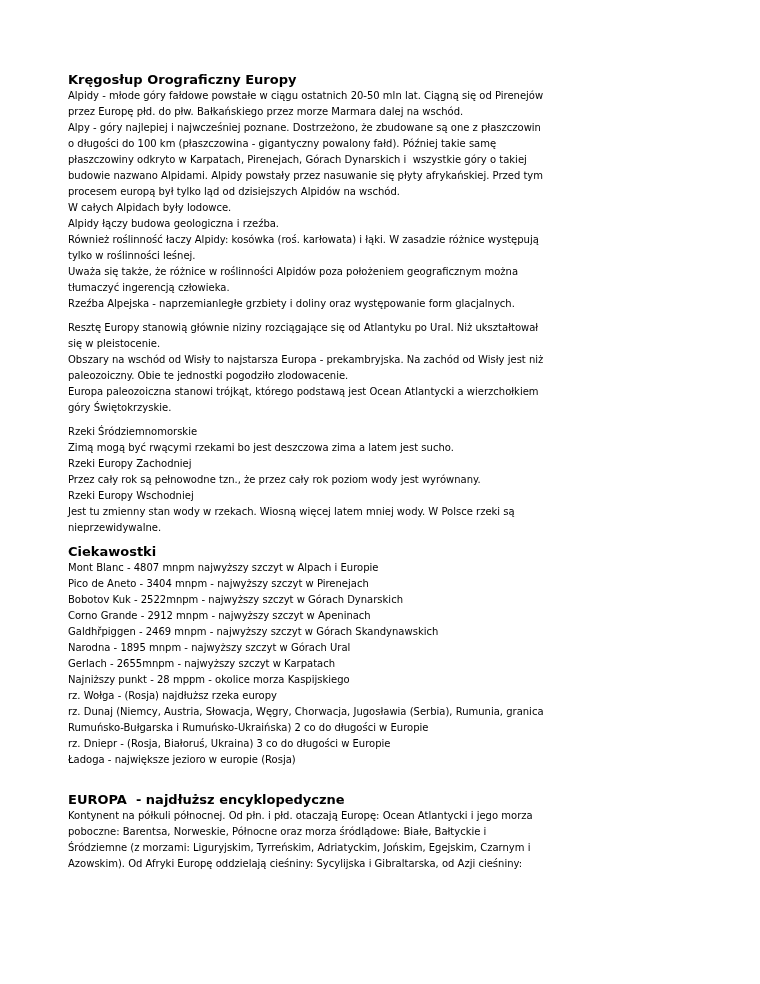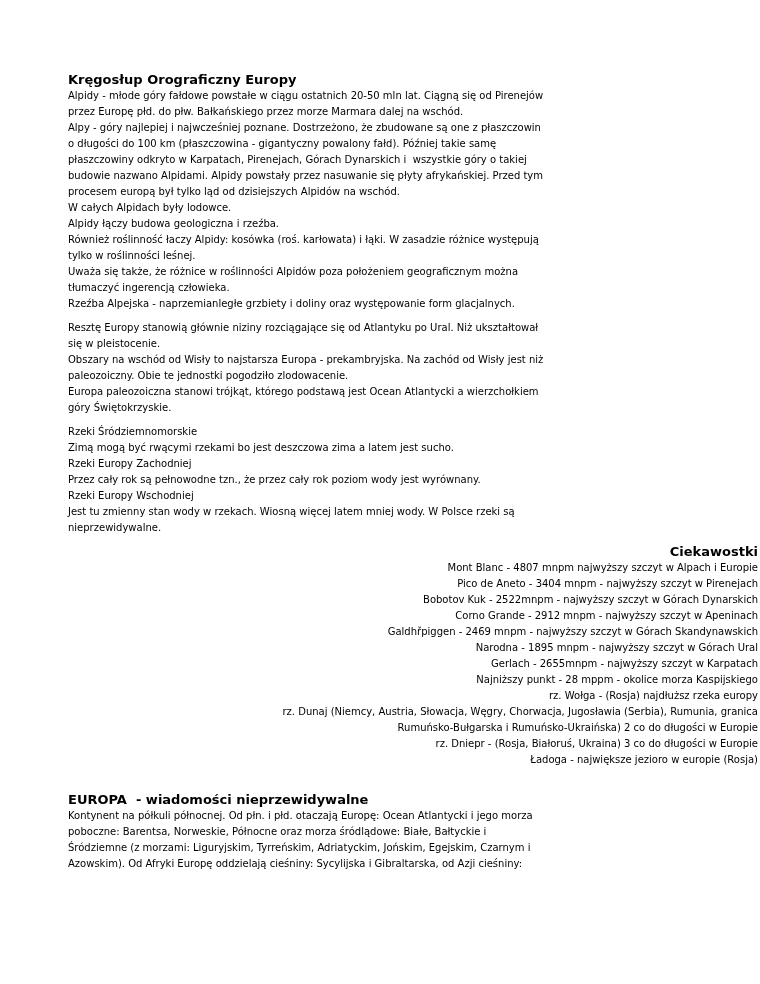--- a/index.html
+++ b/index.html
@@ -20,21 +20,20 @@
     height: 984px;
     padding: 72px 0 16px 68px;
     background: #ffffff;
   }
   .doc-section {
     margin: 0 0 8px 0;
     width: 690px;
   }
   .doc-section.gap-large {
     margin-bottom: 24px;
-    text-align: right;
   }
   .doc-heading {
     margin: 0;
     font-size: 13px;
     line-height: 16px;
     font-weight: bold;
     white-space: pre-wrap;
   }
   .doc-para {
     margin: 0;
@@ -98,20 +97,20 @@
 Gerlach - 2655mnpm - najwyższy szczyt w Karpatach
 Najniższy punkt - 28 mppm - okolice morza Kaspijskiego
 rz. Wołga - (Rosja) najdłuższ rzeka europy
 rz. Dunaj (Niemcy, Austria, Słowacja, Węgry, Chorwacja, Jugosławia (Serbia), Rumunia, granica
 Rumuńsko-Bułgarska i Rumuńsko-Ukraińska) 2 co do długości w Europie
 rz. Dniepr - (Rosja, Białoruś, Ukraina) 3 co do długości w Europie
 Ładoga - największe jezioro w europie (Rosja)</p>
   </section>
 
   <section class="doc-section">
-    <h2 class="doc-heading">EUROPA  - wiadomości nieprzewidywalne</h2>
+    <h2 class="doc-heading">EUROPA  - najdłuższ encyklopedyczne</h2>
     <p class="doc-para">Kontynent na półkuli północnej. Od płn. i płd. otaczają Europę: Ocean Atlantycki i jego morza
 poboczne: Barentsa, Norweskie, Północne oraz morza śródlądowe: Białe, Bałtyckie i
 Śródziemne (z morzami: Liguryjskim, Tyrreńskim, Adriatyckim, Jońskim, Egejskim, Czarnym i
 Azowskim). Od Afryki Europę oddzielają cieśniny: Sycylijska i Gibraltarska, od Azji cieśniny:</p>
   </section>
 
 </div>
 
 </body></html>

